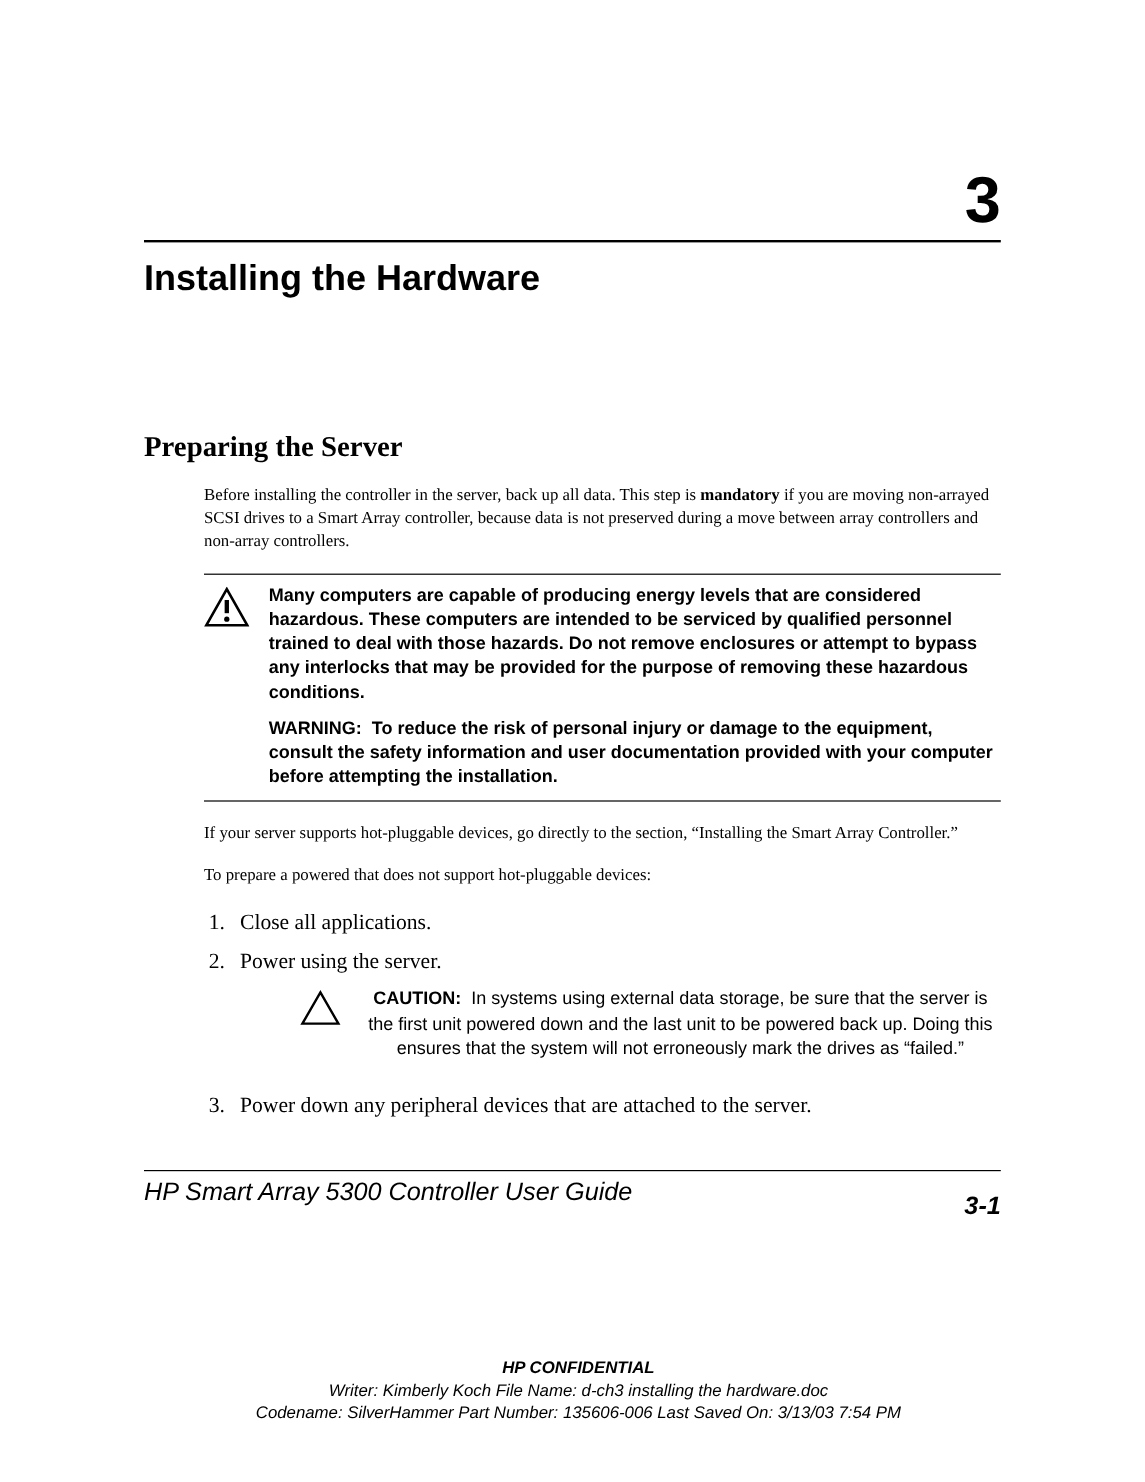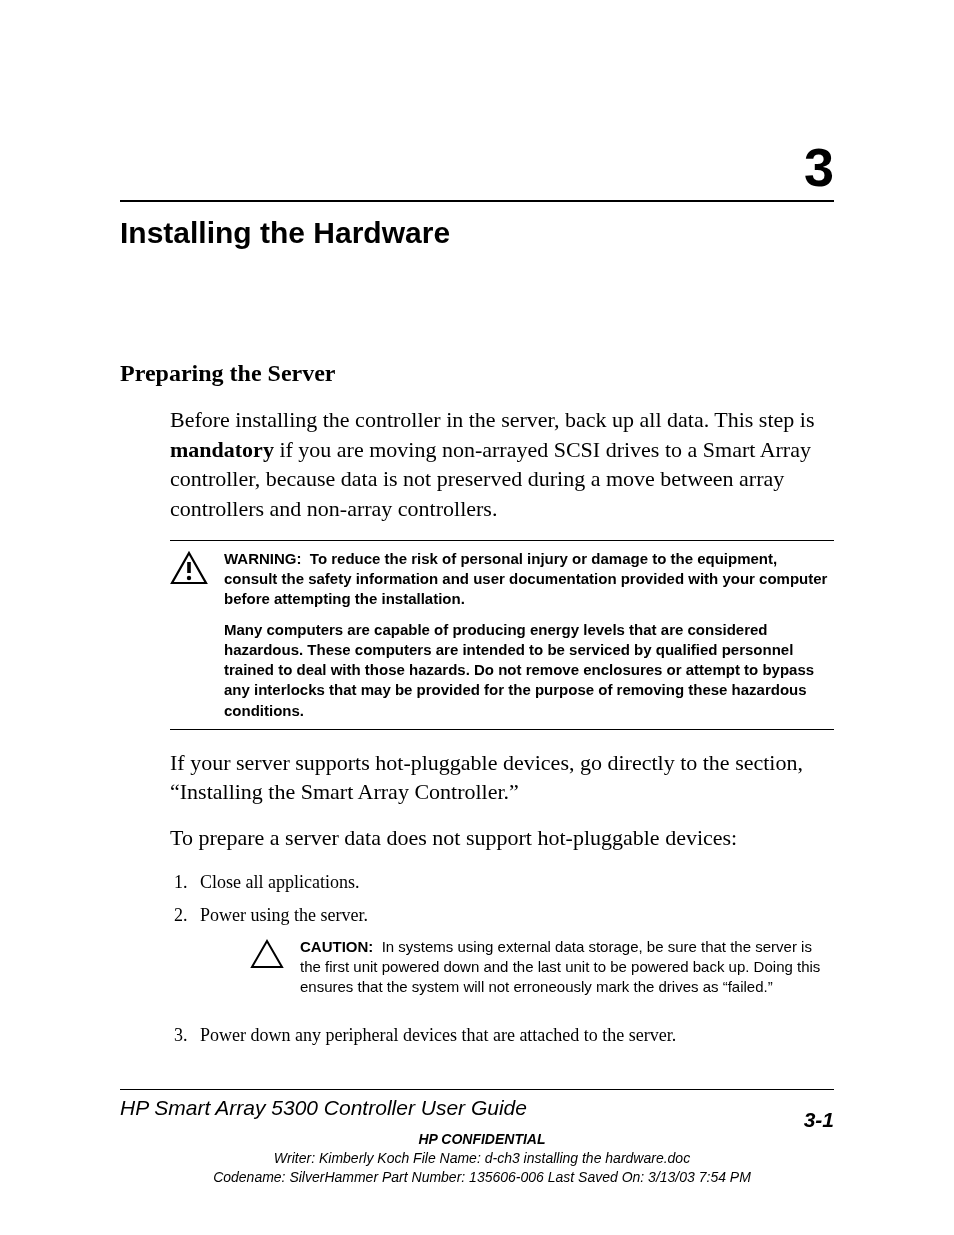--- a/index.html
+++ b/index.html
@@ -40,21 +40,21 @@
   .section-title {
     font-family: Liberation Serif, serif;
     font-size: 24px;
     font-weight: bold;
     margin: 0 0 18px 0;
   }
   .body-indent {
     margin-left: 50px;
   }
   .para {
-    font-size: 22px;
+    font-size: 14px;
     line-height: 1.35;
     margin: 0 0 16px 0;
   }
   .admon {
     border-top: 1.5px solid #000;
     border-bottom: 1.5px solid #000;
     padding: 8px 0;
     margin: 8px 0 18px 0;
     display: flex;
     gap: 16px;
@@ -76,20 +76,21 @@
     margin: 0 0 10px 0;
   }
   .admon .text p:last-child { margin-bottom: 0; }
   .admon .label {
     font-weight: bold;
   }
   .caution-inner {
     display: flex;
     gap: 16px;
     margin: 8px 0 24px 50px;
+    text-align: center;
   }
   .caution-inner .icon {
     flex: 0 0 34px;
     padding-top: 2px;
   }
   .caution-inner .text {
     font-family: Arial, Helvetica, sans-serif;
     font-size: 15px;
     line-height: 1.35;
     flex: 1;
@@ -148,28 +149,28 @@
 
     <div class="admon">
       <div class="icon">
         <svg width="38" height="34" viewBox="0 0 38 34">
           <polygon points="19,2 36,32 2,32" fill="none" stroke="#000" stroke-width="2.2"></polygon>
           <rect x="17.2" y="11" width="3.6" height="11" fill="#000"></rect>
           <circle cx="19" cy="27" r="2.2" fill="#000"></circle>
         </svg>
       </div>
       <div class="text">
+        <p>Many computers are capable of producing energy levels that are considered hazardous. These computers are intended to be serviced by qualified personnel trained to deal with those hazards. Do not remove enclosures or attempt to bypass any interlocks that may be provided for the purpose of removing these hazardous conditions.</p>
         <p><span class="label">WARNING:</span>&nbsp;&nbsp;<span>To reduce the risk of personal injury or damage to the equipment, consult the safety information and user documentation provided with your computer before attempting the installation.</span></p>
-        <p>Many computers are capable of producing energy levels that are considered hazardous. These computers are intended to be serviced by qualified personnel trained to deal with those hazards. Do not remove enclosures or attempt to bypass any interlocks that may be provided for the purpose of removing these hazardous conditions.</p>
       </div>
     </div>
 
     <p class="para">If your server supports hot-pluggable devices, go directly to the section, “Installing the Smart Array Controller.”</p>
 
-    <p class="para">To prepare a server data does not support hot-pluggable devices:</p>
+    <p class="para">To prepare a powered that does not support hot-pluggable devices:</p>
 
     <ol class="steps">
       <li>Close all applications.</li>
       <li>
         <div>Power using the server.</div>
         <div class="caution-inner">
           <div class="icon">
             <svg width="34" height="30" viewBox="0 0 34 30">
               <polygon points="17,2 32,28 2,28" fill="none" stroke="#000" stroke-width="2"></polygon>
             </svg>

